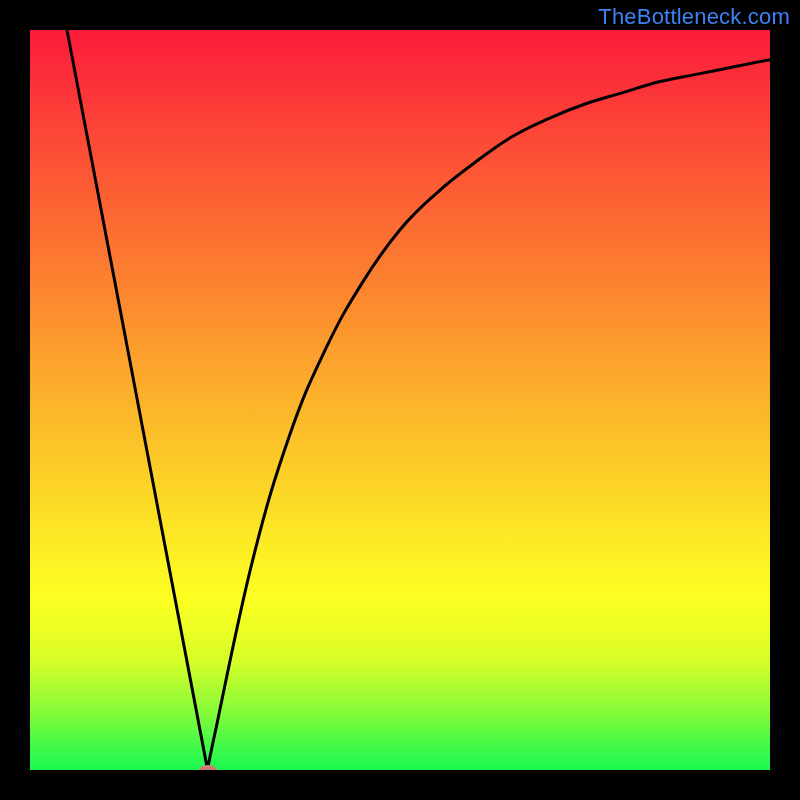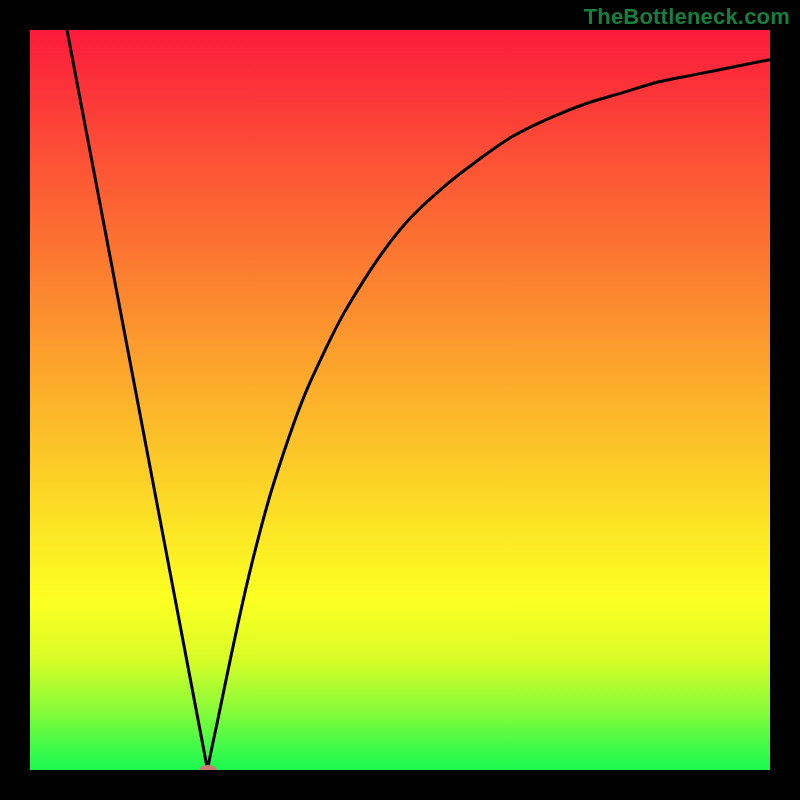--- a/index.html
+++ b/index.html
@@ -45,22 +45,22 @@
     width: 18px;
     height: 10px;
     border-radius: 50%;
     transform: translate(-50%, -50%);
   }
   .watermark {
     position: absolute;
     top: 4px;
     right: 10px;
     font-size: 22px;
-    font-weight: 700;
-    color: #15803d;
+    font-weight: 400;
+    color: #3b82f6;
     letter-spacing: 0.2px;
   }
 </style>
 </head>
 <body>
 
 <div class="frame">
 
   <div class="watermark">TheBottleneck.com</div>
 

